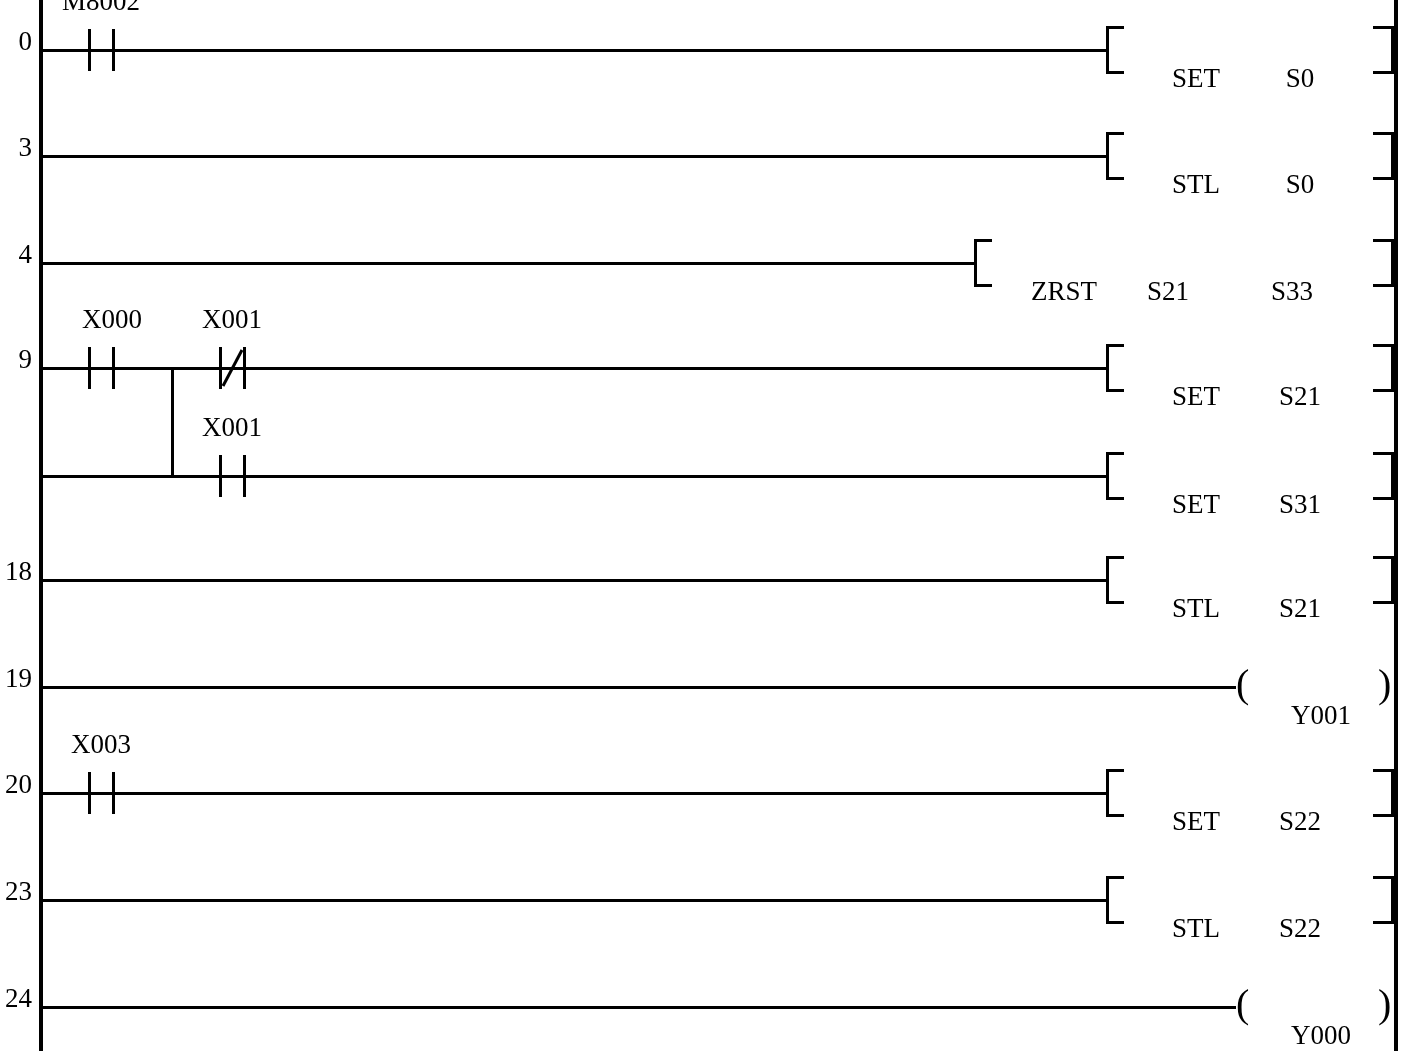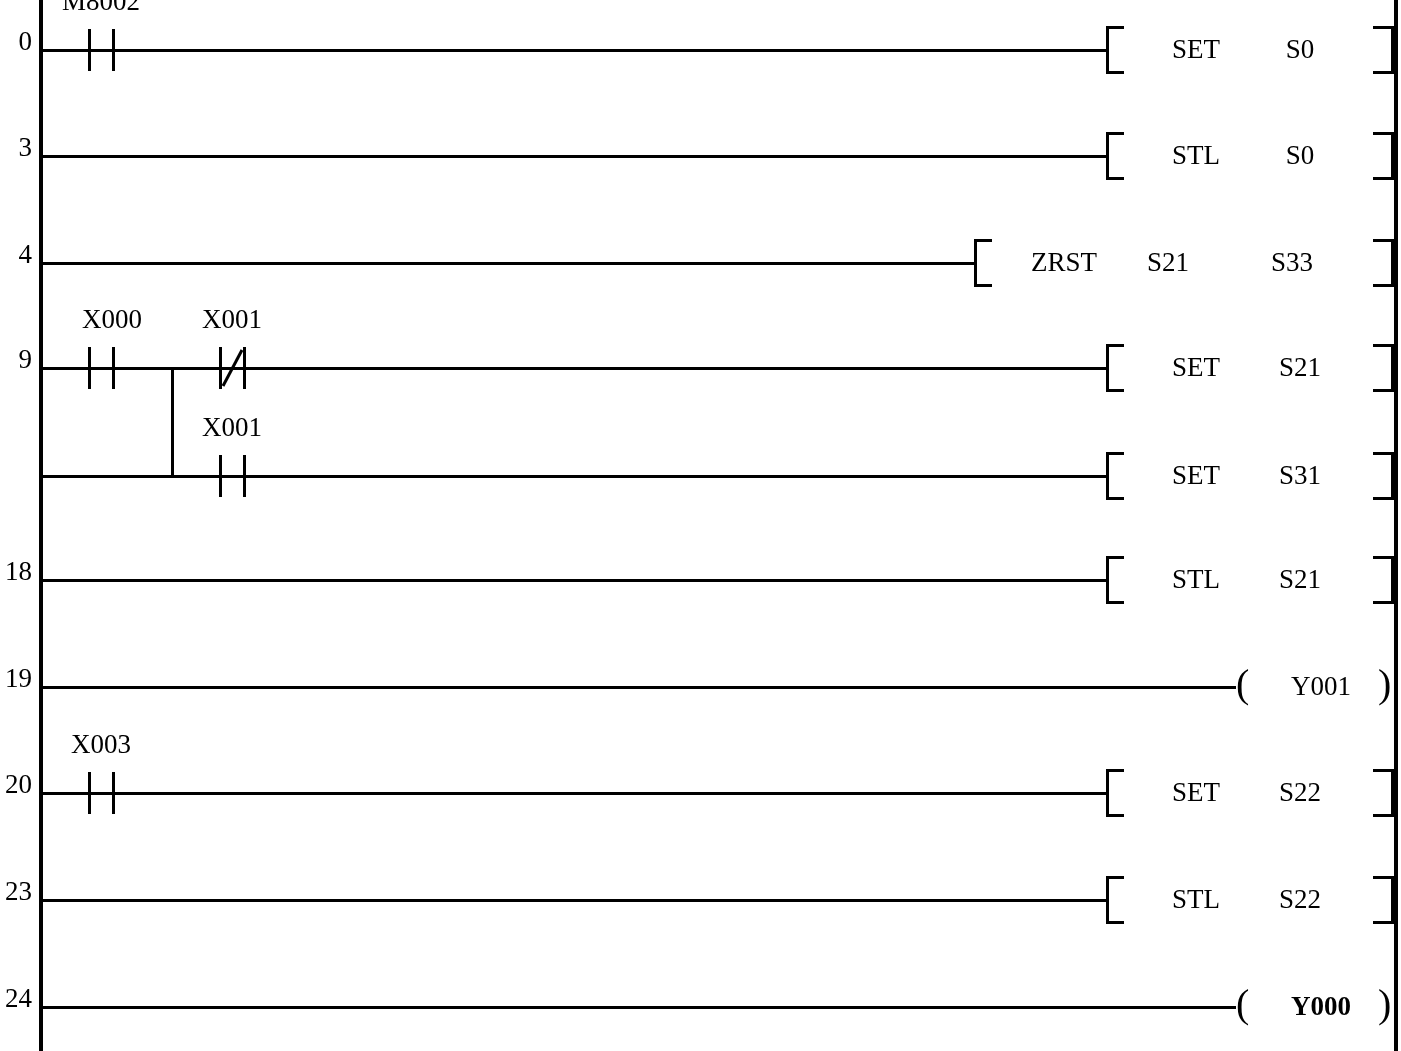--- a/index.html
+++ b/index.html
@@ -26,21 +26,21 @@
   .contact .bar.b1{left:0;}
   .contact .bar.b2{left:24px;}
   .contact .slash{position:absolute;left:1px;top:1px;width:25px;height:40px;}
   .lbl{position:absolute;font-size:27px;line-height:27px;white-space:nowrap;}
 
   
   .brk{position:absolute;font-size:0;}
   .brk .h{position:absolute;height:3px;background:#000;width:18px;}
   .brk .v{position:absolute;width:3px;background:#000;height:48px;}
   .instr-txt{position:absolute;font-size:27px;line-height:27px;white-space:nowrap;
-             text-align:center;}
+             text-align:center;margin-top:29px;}
 
   
   .coil-p{position:absolute;font-size:40px;line-height:40px;}
 </style>
 </head>
 <body>
 
 <div id="canvas">
   <div class="rail rail-left"></div>
   <div class="rail rail-right"></div>
@@ -171,16 +171,16 @@
         <div class="v" style="left: 285px; top: 0px;"></div>
         <div class="h" style="left: 267px; top: 0px;"></div>
         <div class="h" style="left: 267px; top: 45px;"></div>
       </div>
       <div class="instr-txt" style="left: 1196px; top: 886px; transform: translateX(-50%);">STL</div>
       <div class="instr-txt" style="left: 1300px; top: 886px; transform: translateX(-50%);">S22</div>
       <div class="step" style="top: 985px;">24</div>
       <div class="rung" style="left: 41px; top: 1006px; width: 1195px;"></div>
       <div class="coil-p" style="left: 1236px; top: 984px;">(</div>
       <div class="coil-p" style="left: 1378px; top: 984px;">)</div>
-      <div class="instr-txt" style="left: 1321px; top: 993px; transform: translateX(-50%); font-weight: bold;">Y000</div>
+      <div class="instr-txt" style="left: 1321px; top: 993px; transform: translateX(-50%);">Y000</div>
       <div class="vbranch" style="left: 171px; top: 368px; height: 108px;"></div>
     </div>
 </div>
 
 </body></html>

